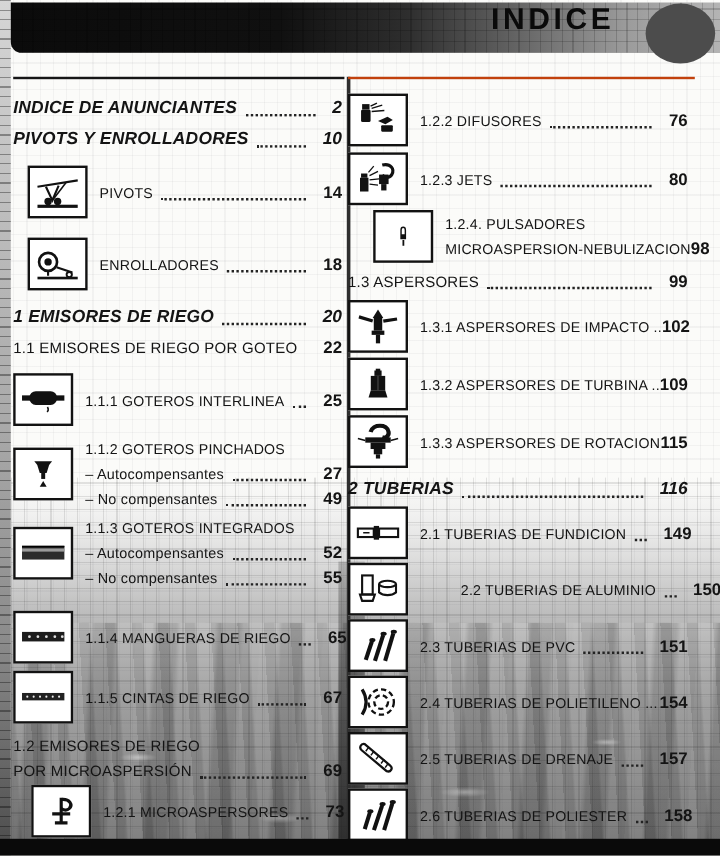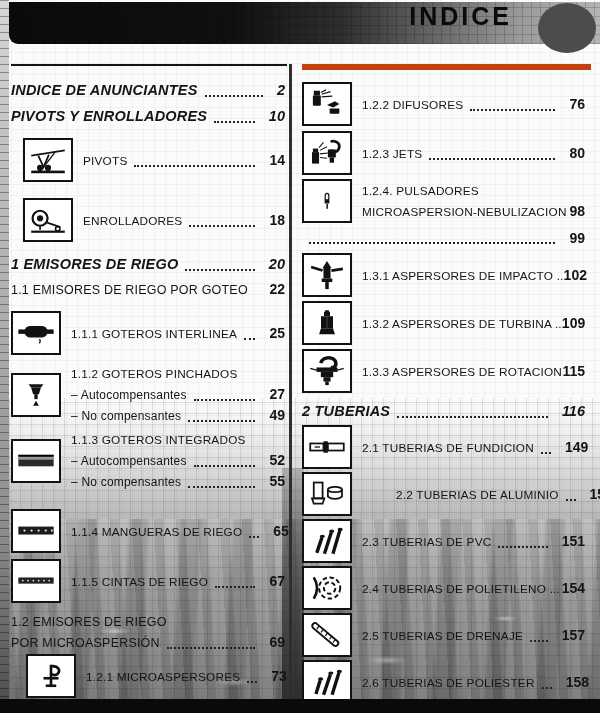--- a/index.html
+++ b/index.html
@@ -66,21 +66,21 @@
       repeating-linear-gradient(0deg,rgba(0,0,0,.10) 0 1px,transparent 1px 11px);
   }
   .bottom-bar{position:absolute;left:0;right:0;bottom:0;height:14px;background:#0a0a0a;z-index:6;}
   
   .divider-band{position:absolute;left:282px;top:468px;bottom:14px;width:22px;z-index:1;
     background:linear-gradient(180deg,rgba(55,55,55,.25),rgba(30,30,30,.78));}
   .divider-line{position:absolute;left:289px;top:64px;bottom:14px;width:3px;background:#2e2e2e;z-index:2;}
   
   .col{position:absolute;top:64px;z-index:2;box-sizing:border-box;}
   .col-left{left:11px;width:276px;border-top:2px solid #161616;padding:8px 2px 0 0;}
-  .col-right{left:302px;width:289px;border-top:6px solid #c2410c;padding:8px 6px 0 0;}
+  .col-right{left:290px;width:289px;border-top:2px solid #c2410c;padding:8px 6px 0 0;}
   
   .block{display:flex;align-items:center;gap:10px;}
   .block.indent{margin-left:12px;}
   .icon-box{
     width:46px;height:40px;flex:none;background:#fff;border:2px solid #121212;
     display:flex;align-items:center;justify-content:center;
   }
   .icon-box svg{display:block;}
   .lines{flex:1;min-width:0;display:flex;flex-direction:column;gap:2px;justify-content:center;}
   .line{display:flex;align-items:baseline;}
@@ -357,41 +357,42 @@
           </svg>
         </div>
         <div class="lines">
           <div class="line item">
             <span class="label">1.2.3 JETS</span>
             <span class="leader"></span>
             <span class="page-num">80</span>
           </div>
         </div>
       </div>
-      <div class="block" style="margin-top: 4px;">
+      <div class="block" style="margin-top: 4px; padding-left: 21px;">
         <div class="icon-box">
           <svg viewBox="0 0 40 34" width="24" height="30">
             <path d="M17 8 c0 -5 6 -5 6 0 v12 h-6 z" fill="none" stroke="#111" stroke-width="2"></path>
             <path d="M17 14 h6 v6 h-6 z" fill="#111"></path>
             <rect x="19" y="22" width="2.5" height="8" fill="#111"></rect>
           </svg>
         </div>
         <div class="lines">
           <div class="line item no-dots">
             <span class="label">1.2.4. PULSADORES</span>
           </div>
           <div class="line item no-dots">
             <span class="label">MICROASPERSION-NEBULIZACION</span>
             <span class="page-num">98</span>
           </div>
         </div>
       </div>
       <div class="block" style="margin-top: 6px;">
         <div class="lines">
           <div class="line h2">
+            <span class="label">1.3 ASPERSORES</span>
             <span class="leader"></span>
             <span class="page-num">99</span>
           </div>
         </div>
       </div>
       <div class="block" style="margin-top: 6px; align-items: center;">
         <div class="icon-box">
           <svg viewBox="0 0 40 34" width="36" height="30">
             <path d="M20 1 l-5 8 h10 z" fill="#111"></path>
             <g stroke="#111" stroke-width="3">

